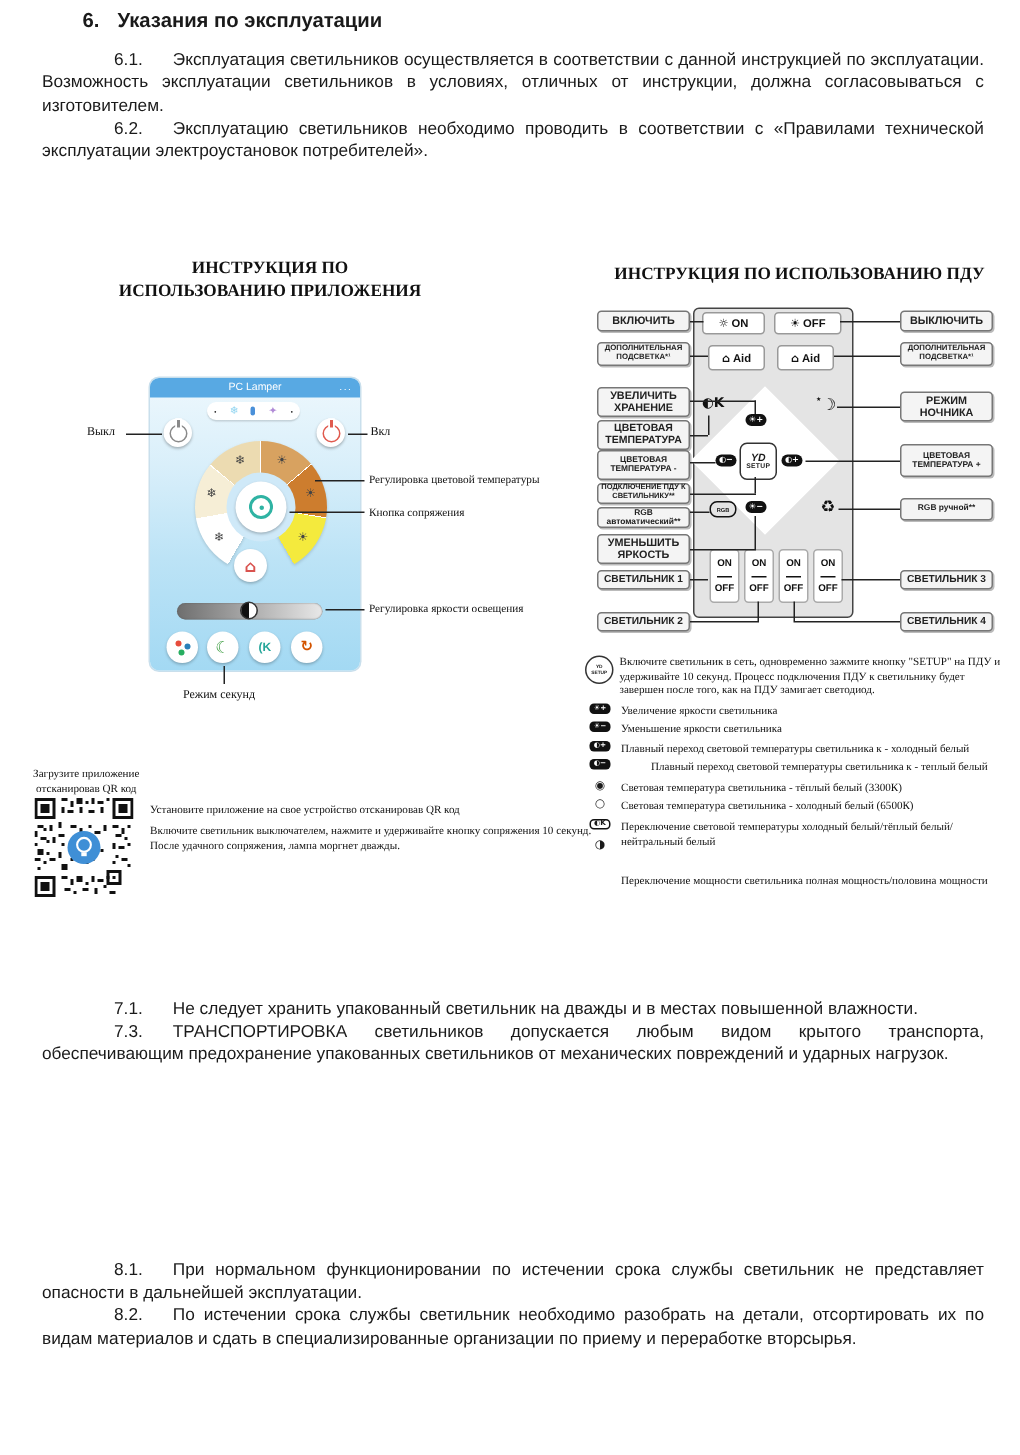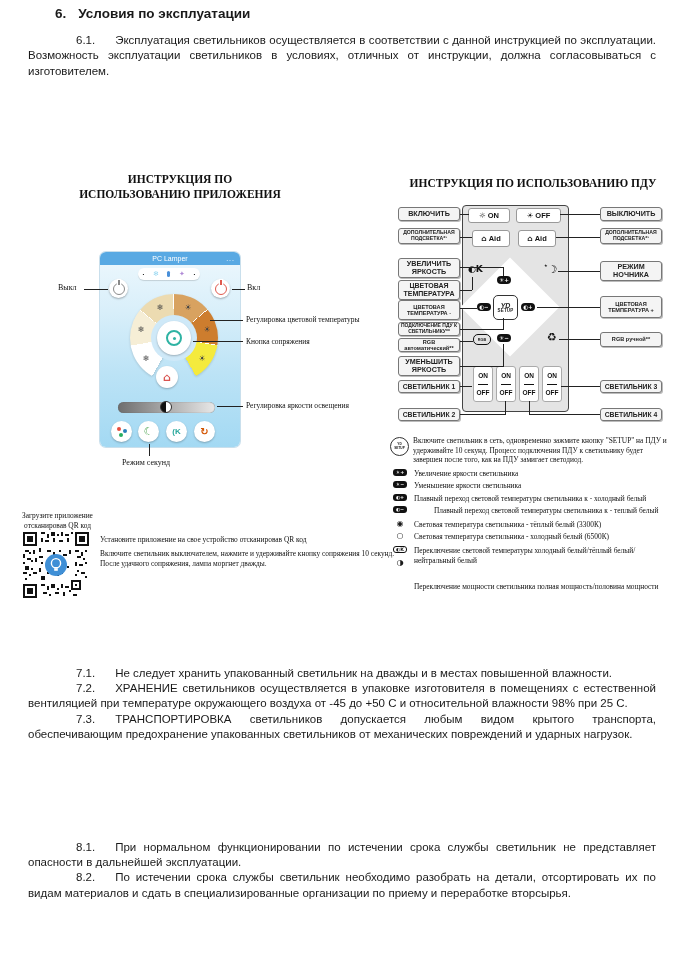--- a/index.html
+++ b/index.html
@@ -93,22 +93,23 @@
   .lg-kpill{border:1px solid #111;border-radius:3px;font-size:4.8px;padding:0 2px;
             font-family:"DejaVu Sans",sans-serif;font-weight:bold;background:#fff;}
   .lg-glyph{font-family:"DejaVu Sans",sans-serif;font-size:8px;line-height:8px;}
   
   .qr{position:absolute;left:23px;top:532px;width:66px;height:66px;}
 </style>
 </head>
 <body>
 
 <div class="sec" style="top:6px">
-  <h2><span class="num">6.</span><span>Условия по эксплуатации</span></h2>
+  <h2><span class="num">6.</span><span>Указания по эксплуатации</span></h2>
   <p><span class="pnum">6.1.</span><span>Эксплуатация светильников осуществляется в соответствии с данной инструкцией по эксплуатации. Возможность эксплуатации светильников в условиях, отличных от инструкции,  должна согласовываться с изготовителем.</span></p>
+  <p><span class="pnum">6.2.</span><span>Эксплуатацию светильников необходимо проводить в соответствии с «Правилами технической эксплуатации электроустановок потребителей».</span></p>
 </div>
 
 <div class="dtitle" style="left:75px;top:172px;width:210px">ИНСТРУКЦИЯ ПО ИСПОЛЬЗОВАНИЮ ПРИЛОЖЕНИЯ</div>
 
 <div class="phone">
   <div class="phone-header">
     <span>PC Lamper</span>
     <span class="phone-menu">...</span>
   </div>
   <div class="phone-pill">
@@ -227,21 +228,21 @@
     <span>OFF</span>
 </div>
 <div class="sw" style="left:542px">
   <span>ON</span>
     <span class="bar"></span>
     <span>OFF</span>
 </div>
 
 <div class="rlabel" style="left:398px;top:207px;width:62px;height:14px;font-size:7.2px">ВКЛЮЧИТЬ</div>
 <div class="rlabel" style="left:398px;top:228px;width:62px;height:16px;font-size:5.2px">ДОПОЛНИТЕЛЬНАЯ ПОДСВЕТКА*¹</div>
-<div class="rlabel" style="left:398px;top:258px;width:62px;height:20px;font-size:7.2px">УВЕЛИЧИТЬ ЯРКОСТЬ</div>
+<div class="rlabel" style="left:398px;top:258px;width:62px;height:20px;font-size:7.2px">УВЕЛИЧИТЬ ХРАНЕНИЕ</div>
 <div class="rlabel" style="left:398px;top:280px;width:62px;height:20px;font-size:7px">ЦВЕТОВАЯ ТЕМПЕРАТУРА</div>
 <div class="rlabel" style="left:398px;top:300px;width:62px;height:20px;font-size:5.6px">ЦВЕТОВАЯ ТЕМПЕРАТУРА -</div>
 <div class="rlabel" style="left:398px;top:322px;width:62px;height:14px;font-size:5px">ПОДКЛЮЧЕНИЕ ПДУ К СВЕТИЛЬНИКУ**</div>
 <div class="rlabel" style="left:398px;top:338px;width:62px;height:14px;font-size:5.6px">RGB автоматический**</div>
 <div class="rlabel" style="left:398px;top:356px;width:62px;height:20px;font-size:7.2px">УМЕНЬШИТЬ ЯРКОСТЬ</div>
 <div class="rlabel" style="left:398px;top:380px;width:62px;height:13px;font-size:6.8px">СВЕТИЛЬНИК 1</div>
 <div class="rlabel" style="left:398px;top:408px;width:62px;height:13px;font-size:6.8px">СВЕТИЛЬНИК 2</div>
 
 <div class="rlabel" style="left:600px;top:207px;width:62px;height:14px;font-size:7.2px">ВЫКЛЮЧИТЬ</div>
 <div class="rlabel" style="left:600px;top:228px;width:62px;height:16px;font-size:5.2px">ДОПОЛНИТЕЛЬНАЯ ПОДСВЕТКА*¹</div>
@@ -407,20 +408,19 @@
     <circle cx="16.5" cy="16.5" r="5.5" fill="#3f8fd6"></circle>
     <circle cx="16.5" cy="15.6" r="2.3" fill="none" stroke="#fff" stroke-width="0.7"></circle>
     <rect x="15.6" y="18.1" width="1.8" height="1.3" fill="#fff"></rect>
   </svg>
 </div>
 <div class="sftext" style="left:100px;top:535px;width:290px">Установите приложение на свое устройство отсканировав QR код</div>
 <div class="sftext" style="left:100px;top:549px;width:295px">Включите светильник выключателем, нажмите и удерживайте кнопку сопряжения 10 секунд. После удачного сопряжения, лампа моргнет дважды.</div>
 
 <div class="sec" style="top:666px">
   <p><span class="pnum">7.1.</span><span>Не следует хранить упакованный светильник на дважды и в местах повышенной влажности.</span></p>
-  <p><span class="pnum">7.2.</span><span>ХРАНЕНИЕ светильников осуществляется в упаковке изготовителя в помещениях с естественной вентиляцией при температуре окружающего воздуха от -45 до +50 С и относительной влажности 98% при 25 С.</span></p>
   <p><span class="pnum">7.3.</span><span>ТРАНСПОРТИРОВКА светильников допускается любым видом крытого транспорта, обеспечивающим предохранение упакованных светильников от механических повреждений и ударных нагрузок.</span></p>
 </div>
 
 <div class="sec" style="top:840px">
   <p><span class="pnum">8.1.</span><span>При нормальном функционировании по истечении срока службы светильник не представляет опасности в дальнейшей эксплуатации.</span></p>
   <p><span class="pnum">8.2.</span><span>По истечении срока службы светильник необходимо разобрать на детали, отсортировать их по видам материалов и сдать в специализированные организации по приему и переработке вторсырья.</span></p>
 </div>
 
 </body></html>

